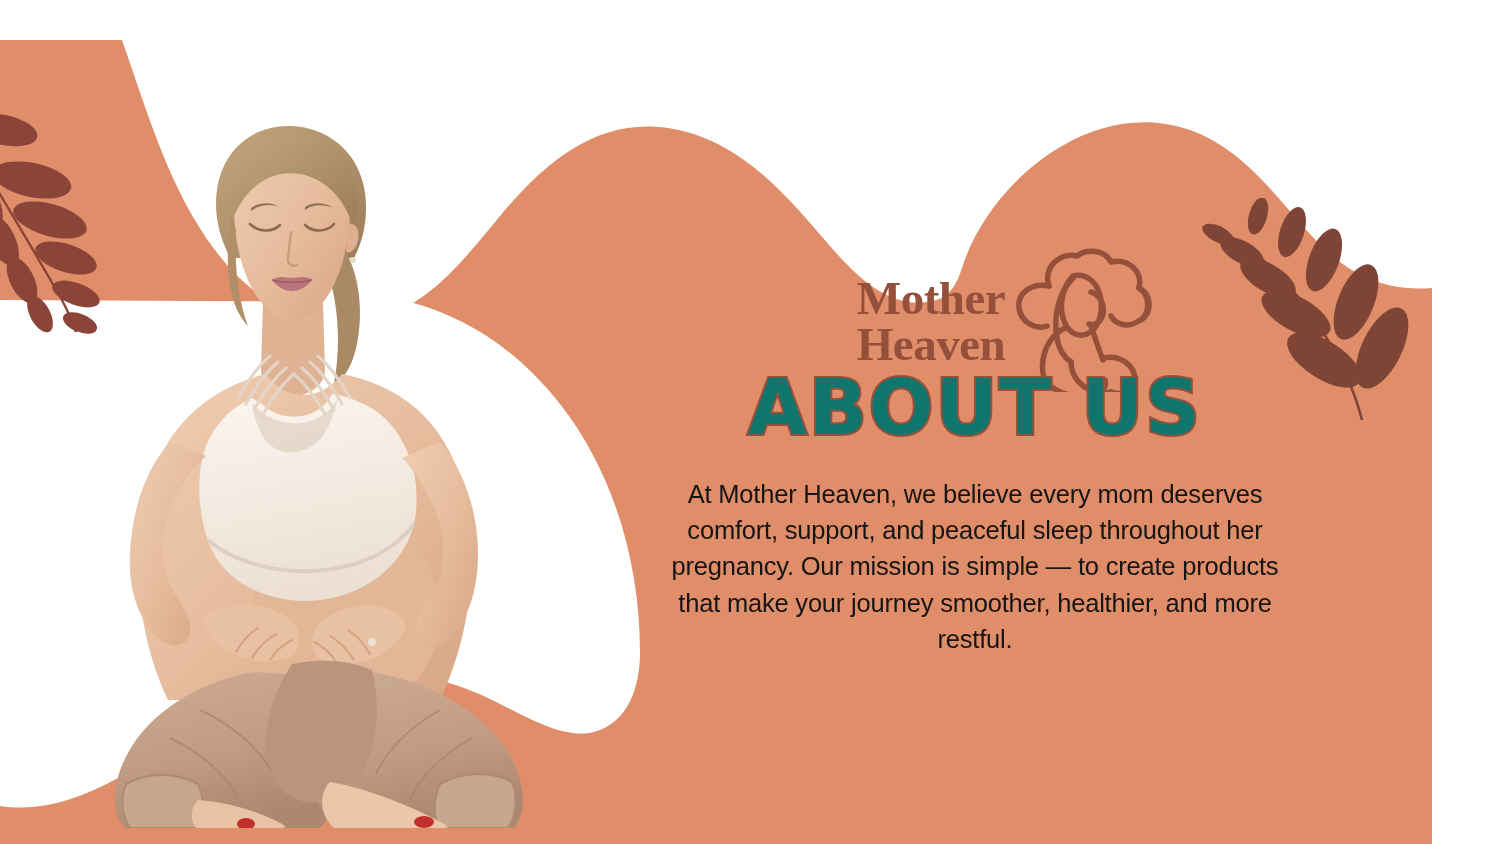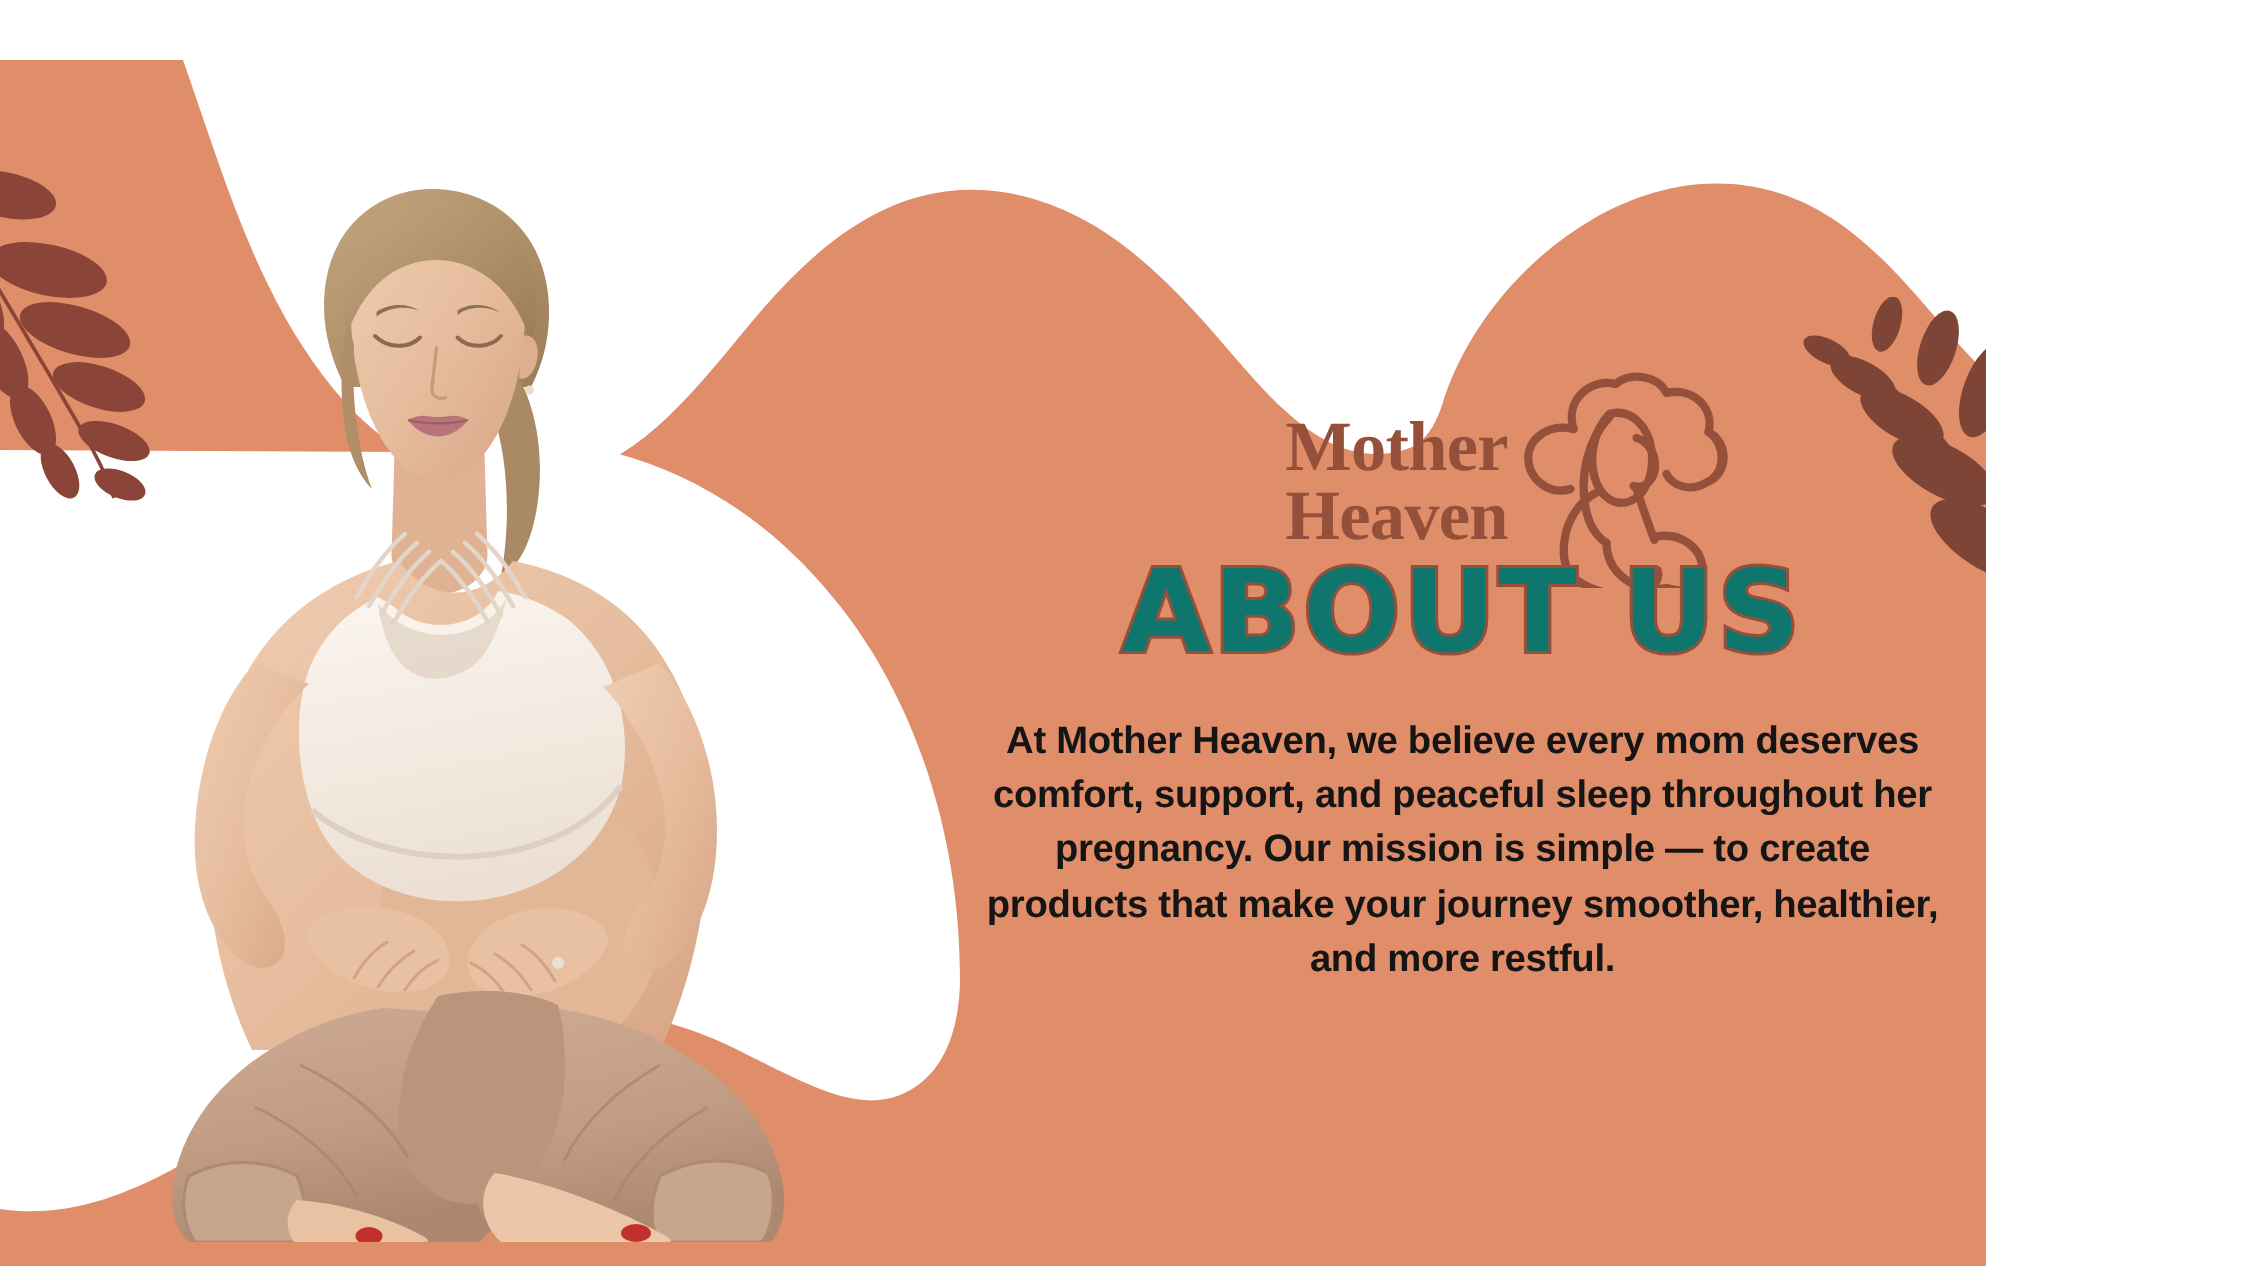--- a/index.html
+++ b/index.html
@@ -5,21 +5,21 @@
 <style>
   html,body{margin:0;padding:0;}
   body{
     width:1500px;height:844px;
     background:#ffffff;
     font-family:"Liberation Sans", sans-serif;
     overflow:hidden;
   }
   #banner{
     position:relative;
-    width:1324px;height:844px;
+    width:1432px;height:844px;
     background:#ffffff;
     overflow:hidden;
   }
   
   .bg-svg{
     position:absolute;left:0;top:0;
     width:1500px;height:844px;
     display:block;
   }
   
@@ -80,21 +80,20 @@
     paint-order:stroke fill;
   }
   .bodytext{
     margin:30px auto 0 auto;
     width:640px;
     font-family:"Liberation Sans", sans-serif;
     font-size:25.5px;
     line-height:1.42;
     color:#151515;
     letter-spacing:-0.2px;
-    font-weight:bold;
   }
 </style>
 </head>
 <body>
 
 <div id="banner">
 
   <svg class="bg-svg" viewBox="0 0 1500 844" preserveAspectRatio="none">
 
     <path fill="#e08d69" d="

